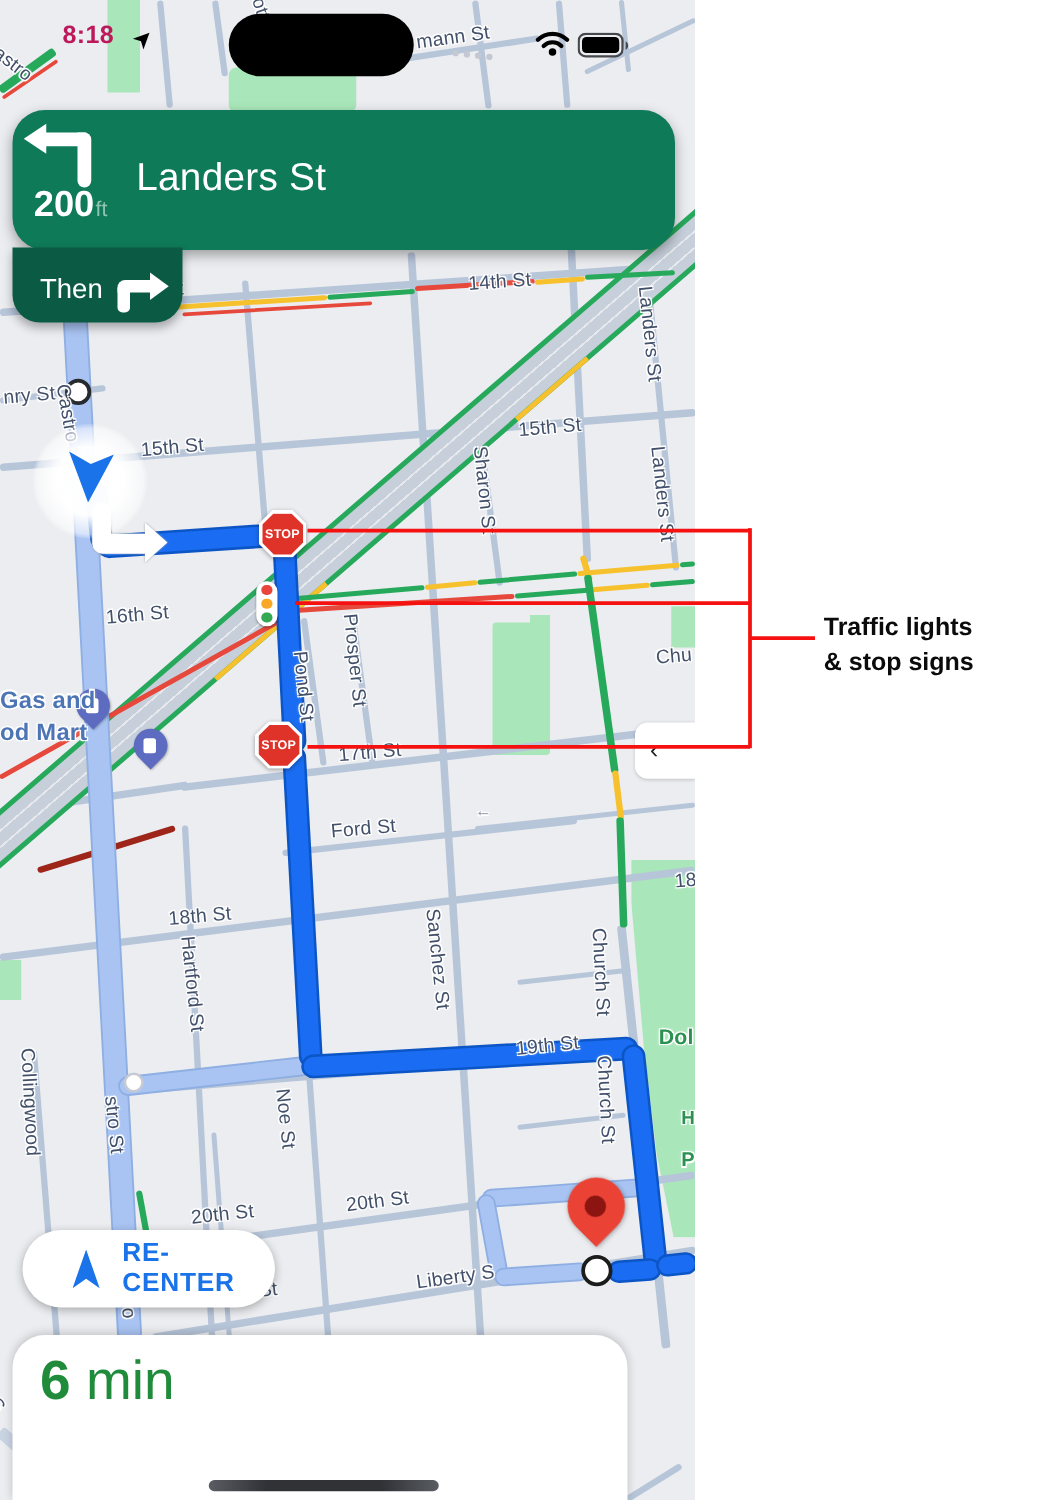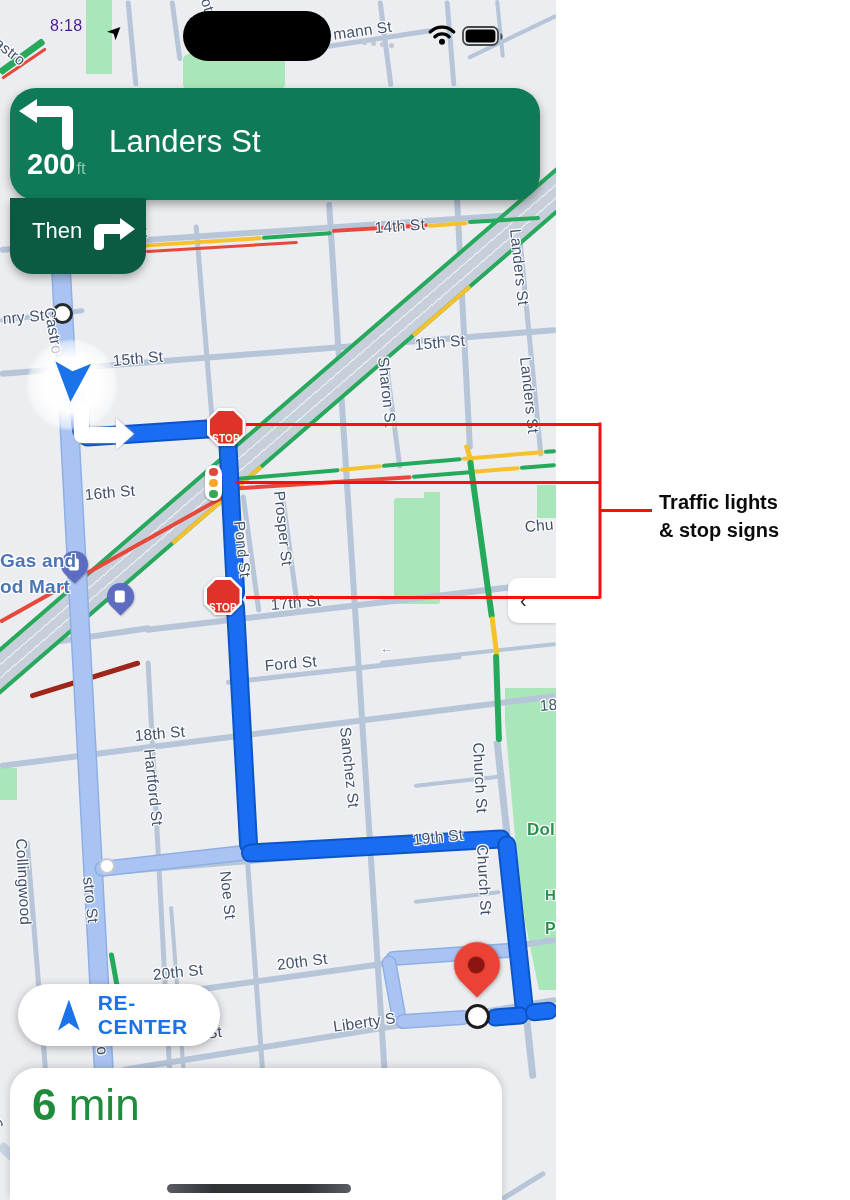--- a/index.html
+++ b/index.html
@@ -30,21 +30,21 @@
   .mlabel{position:absolute;font-size:15.5px;font-weight:500;color:#42506a;white-space:nowrap;
     letter-spacing:.2px;transform-origin:0 0;
     text-shadow:1px 1px 0 #fff,-1px -1px 0 #fff,1px -1px 0 #fff,-1px 1px 0 #fff,0 0 3px #fff}
   .poi-blue{color:#4d74b5;font-weight:700}
   .poi-green{color:#2c9150;font-weight:700}
   .oneway{color:#8a94a6;font-weight:700}
 
   .stop{position:absolute;width:38px;height:38px;filter:drop-shadow(0 1px 1.5px rgba(0,0,0,.35))}
   .oct,.oct2{clip-path:polygon(29% 0,71% 0,100% 29%,100% 71%,71% 100%,29% 100%,0 71%,0 29%)}
   .oct{position:absolute;inset:0;background:#fff}
-  .oct2{position:absolute;inset:2.5px;background:#df332a;display:flex;align-items:flex-end;justify-content:center}
+  .oct2{position:absolute;inset:2.5px;background:#df332a;display:flex;align-items:center;justify-content:center}
   .oct2 span{color:#fff;font-weight:700;font-size:10px;letter-spacing:.2px}
 
   .tlight{position:absolute;left:205px;top:465px;width:17px;height:36px;background:#fff;border-radius:9px;
     box-shadow:0 1px 2px rgba(0,0,0,.4);display:flex;flex-direction:column;align-items:center;justify-content:space-evenly}
   .tlight i{width:8.5px;height:8.5px;border-radius:50%}
 
   .gaspin{position:absolute;width:27px;height:27px;background:#5d6bc0;border-radius:50% 50% 50% 0;
     transform:rotate(-45deg);box-shadow:0 1px 2px rgba(0,0,0,.3)}
   .gaspin i{position:absolute;left:8px;top:7px;width:10px;height:12px;background:#fff;border-radius:2px;transform:rotate(45deg)}
 
@@ -67,40 +67,40 @@
     border-radius:50% 50% 50% 0;transform:rotate(-45deg);filter:drop-shadow(0 1px 2px rgba(0,0,0,.35))}
   .destpin i{position:absolute;left:14px;top:14px;width:17px;height:17px;border-radius:50%;background:#8c1511}
   .destbase{position:absolute;left:465px;top:1004px;width:25px;height:25px;border-radius:50%;
     background:#fff;border:3.5px solid #1c1c1c;box-sizing:border-box}
 
   .panelbox{position:absolute;left:508px;top:578px;width:48px;height:45px;background:#fff;
     border-radius:10px 0 0 10px;box-shadow:0 1px 3px rgba(0,0,0,.18);display:flex;align-items:center}
   .panelbox span{font-size:20px;color:#202124;margin-left:12px;font-weight:400}
 
   
-  .sb-time{position:absolute;left:50px;top:17px;font-size:16px;font-weight:400;color:#4c1d95;letter-spacing:.3px}
+  .sb-time{position:absolute;left:50px;top:17px;font-size:20px;font-weight:700;color:#be185d;letter-spacing:.3px}
   .sb-loc{position:absolute;left:107px;top:20px;font-size:19px;color:#000;transform:rotate(-45deg)}
   .notch{position:absolute;left:183px;top:11px;width:148px;height:50px;background:#000;border-radius:26px}
   .sb-wifi{position:absolute;left:428px;top:25px}
   .sb-batt{position:absolute;left:462px;top:26px}
   .poidots{position:absolute;left:362px;top:40px;width:5px;height:5px;border-radius:50%;background:#c3c8d2;
     box-shadow:9px 1px 0 #c3c8d2,18px 2px 0 #c3c8d2,27px 3px 0 #c3c8d2}
 
   
   .banner{position:absolute;left:10px;top:88px;width:530px;height:112px;background:#0f7a58;
     border-radius:26px;box-shadow:0 4px 10px rgba(0,0,0,.35)}
   .b-arrow .v2{position:absolute;left:52px;top:18px;width:11px;height:44px;background:#fff;border-radius:0 6px 6px 6px}
   .b-arrow .h2{position:absolute;left:26px;top:18px;width:33px;height:11px;background:#fff}
   .b-arrow .hd2{position:absolute;left:9px;top:11px;width:0;height:0;border-right:18px solid #fff;
     border-top:12.5px solid transparent;border-bottom:12.5px solid transparent}
   .b-dist{position:absolute;left:17px;top:60px;color:#fff;font-size:29px;font-weight:700}
   .b-dist em{font-style:normal;font-size:17px;font-weight:400;color:#8fc4b0;margin-left:1px}
   .b-street{position:absolute;left:99px;top:36px;color:#fff;font-size:31px;font-weight:400;letter-spacing:.2px}
 
-  .thenchip{position:absolute;left:10px;top:198px;width:136px;height:76px;background:#0b5b44;
+  .thenchip{position:absolute;left:10px;top:198px;width:136px;height:60px;background:#0b5b44;
     border-radius:0 0 22px 22px;box-shadow:0 4px 8px rgba(0,0,0,.3)}
   .t-label{position:absolute;left:22px;top:20px;color:#fff;font-size:22px}
   .t-arrow .h3{position:absolute;left:84px;top:26px;width:28px;height:10px;background:#fff;border-radius:6px 0 0 0}
   .t-arrow .v3{position:absolute;left:84px;top:32px;width:10px;height:20px;background:#fff;border-radius:0 0 4px 4px}
   .t-arrow .hd3{position:absolute;left:110px;top:20px;width:0;height:0;border-left:15px solid #fff;
     border-top:11px solid transparent;border-bottom:11px solid transparent}
 
   .etapill{position:absolute;left:46px;top:868px;width:122px;height:36px;background:rgba(255,255,255,.96);
     border-radius:9px;box-shadow:0 1px 3px rgba(0,0,0,.25);display:flex;align-items:center;justify-content:center;
     font-size:17px;color:#3a4045}

